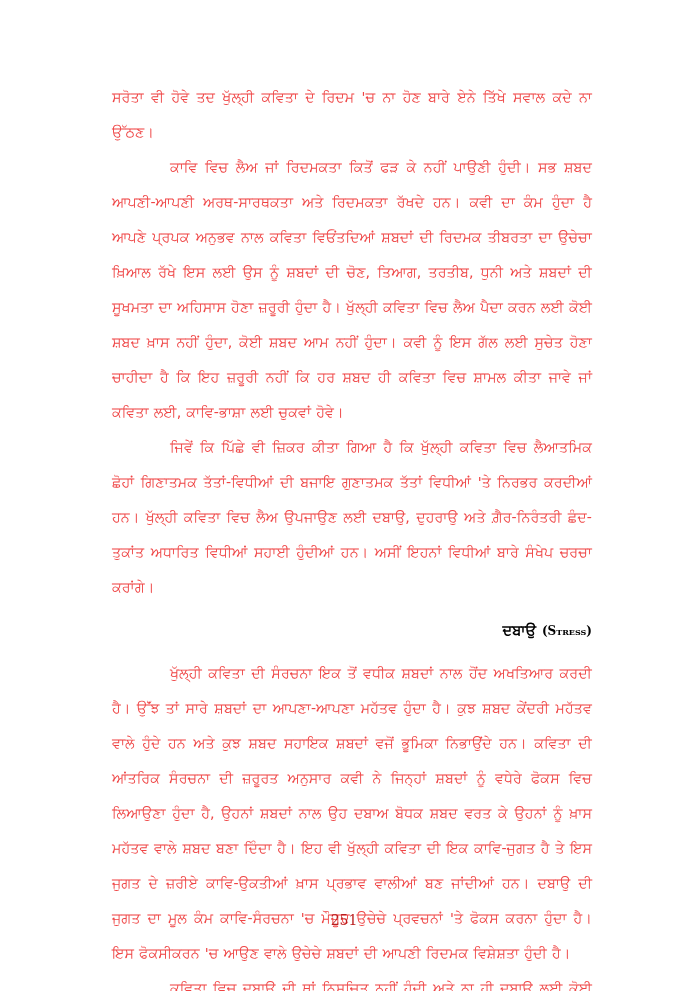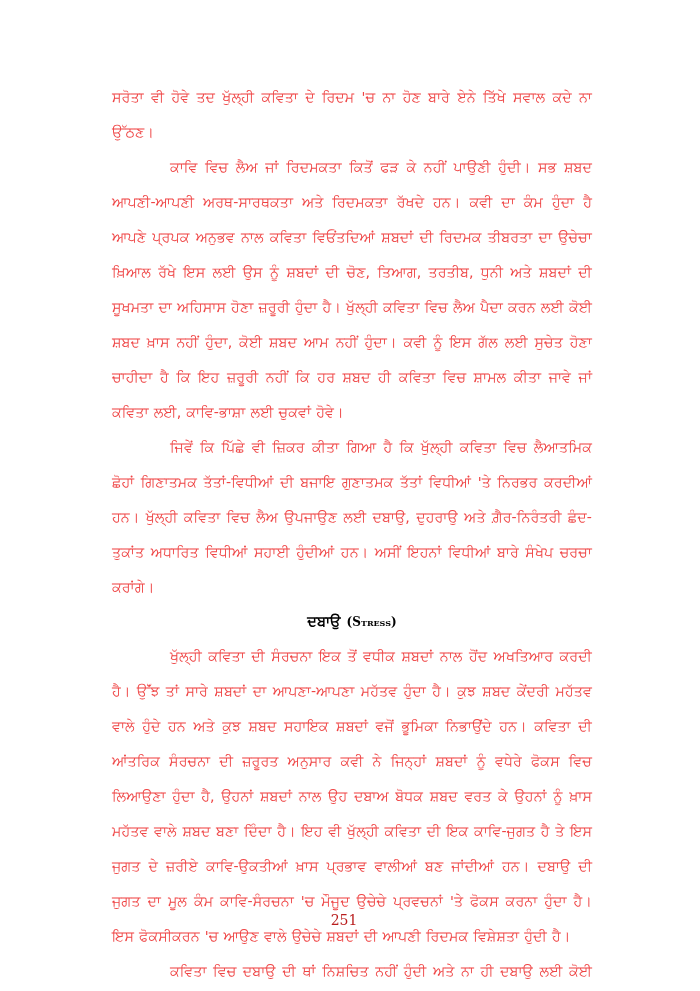--- a/index.html
+++ b/index.html
@@ -38,24 +38,24 @@
   }
   .para.indent {
     text-indent: 58px;
   }
   .para.noindent {
     text-indent: 0;
   }
   .heading {
     margin: 0;
     font-size: 14.5px;
-    line-height: 33px;
+    line-height: 50px;
     font-weight: bold;
     color: #000000;
-    text-align: center;
+    text-align: right;
     font-family: "DejaVu Sans", "Liberation Sans", sans-serif;
   }
   .heading .en {
     font-family: "DejaVu Serif", "Liberation Serif", serif;
     font-size: 12px;
     font-weight: bold;
     font-variant: small-caps;
     padding-left: 6px;
   }
   .folio {

